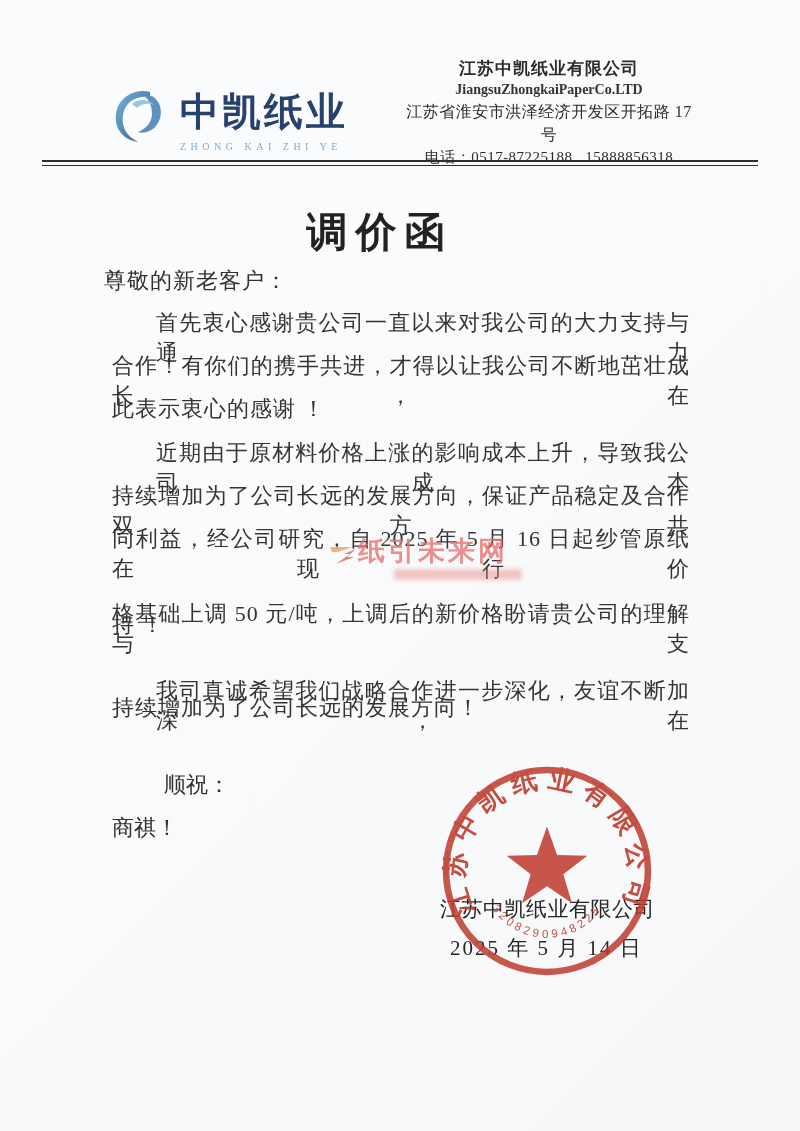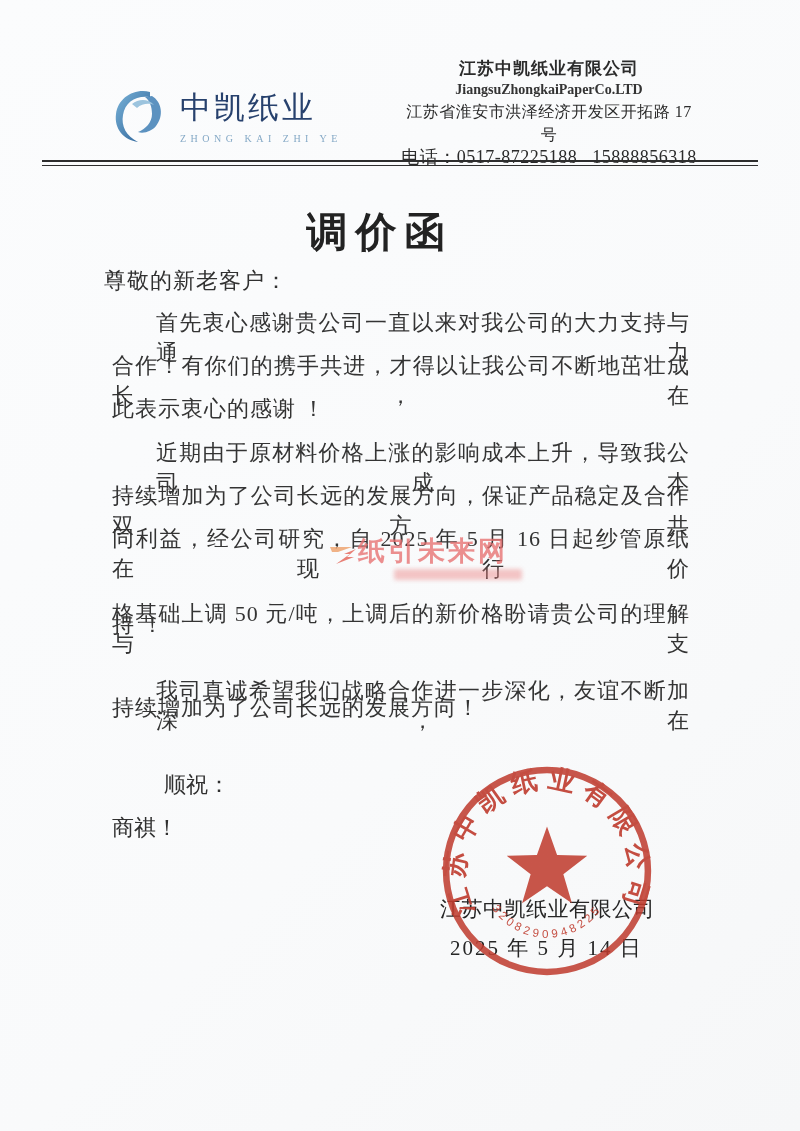--- a/index.html
+++ b/index.html
@@ -11,34 +11,34 @@
   .page{
     position:relative;width:800px;height:1131px;overflow:hidden;
     background:linear-gradient(135deg,#fbfcfd 0%,#f9fafb 60%,#f6f7f8 100%);
     color:#343434;
   }
   
   .logo{position:absolute;left:106px;top:84px;display:flex;align-items:flex-start;}
   .logo-icon{width:64px;height:64px;display:block;}
   .logo-textbox{margin-left:10px;padding-top:8px;}
   .logo-cn{
-    font-size:31px;font-weight:normal;color:#27416d;letter-spacing:3px;line-height:1;
+    font-size:39px;font-weight:bold;color:#27416d;letter-spacing:3px;line-height:1;
     font-family:"Liberation Sans","DejaVu Sans",sans-serif;
   }
   .logo-en{
     font-size:10px;color:#85a9c6;letter-spacing:4.5px;margin-top:10px;
     font-family:Liberation Serif, serif;
   }
   .header-right{
     position:absolute;left:398px;top:58px;width:302px;text-align:center;color:#2b2b2b;
   }
   .hr-company{font-size:17px;font-weight:bold;letter-spacing:1px;line-height:22px;}
   .hr-en{font-size:14px;font-weight:bold;line-height:20px;color:#333;}
   .hr-addr{font-size:16px;line-height:23px;letter-spacing:.5px;}
-  .hr-phone{font-size:18px;line-height:22px;letter-spacing:.5px;white-space:pre;}
+  .hr-phone{font-size:15px;line-height:22px;letter-spacing:.5px;white-space:pre;}
   .divider{
     position:absolute;left:42px;top:160px;width:716px;height:3px;
     border-top:2.5px solid #2e2e2e;border-bottom:1.5px solid #2e2e2e;
   }
   
   .doc-title{
     position:absolute;left:0;top:205px;width:760px;text-align:center;
     font-size:41px;font-weight:bold;color:#222;letter-spacing:8px;
   }
   .salutation{

